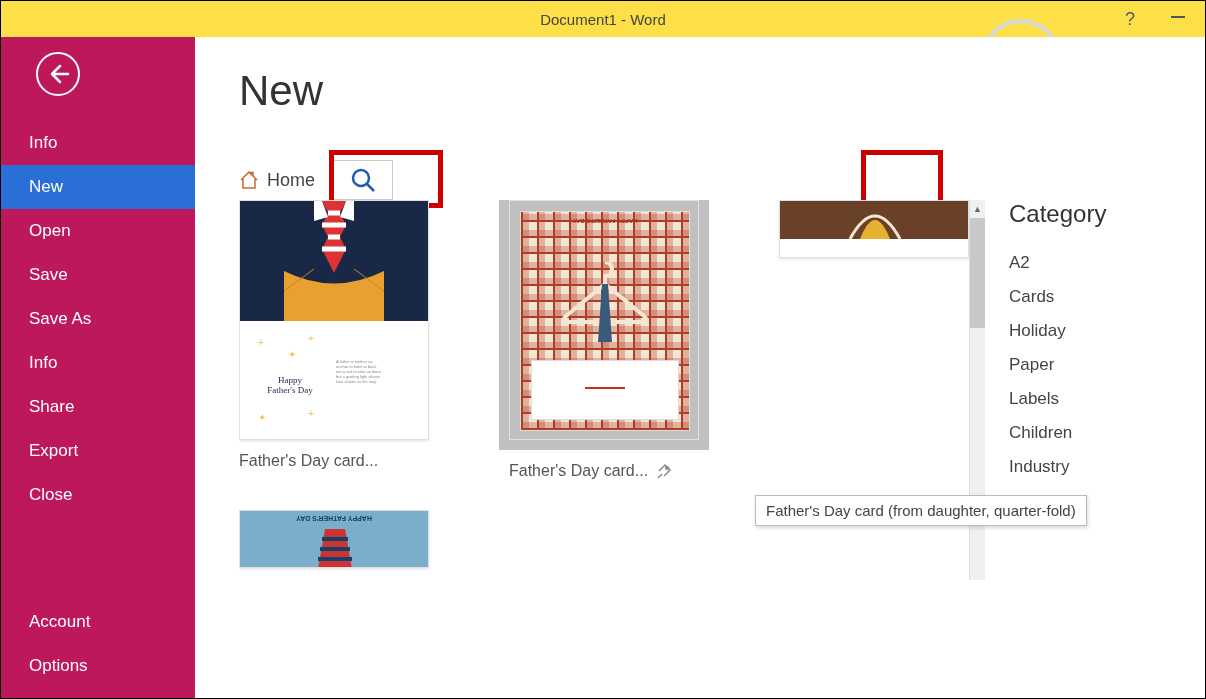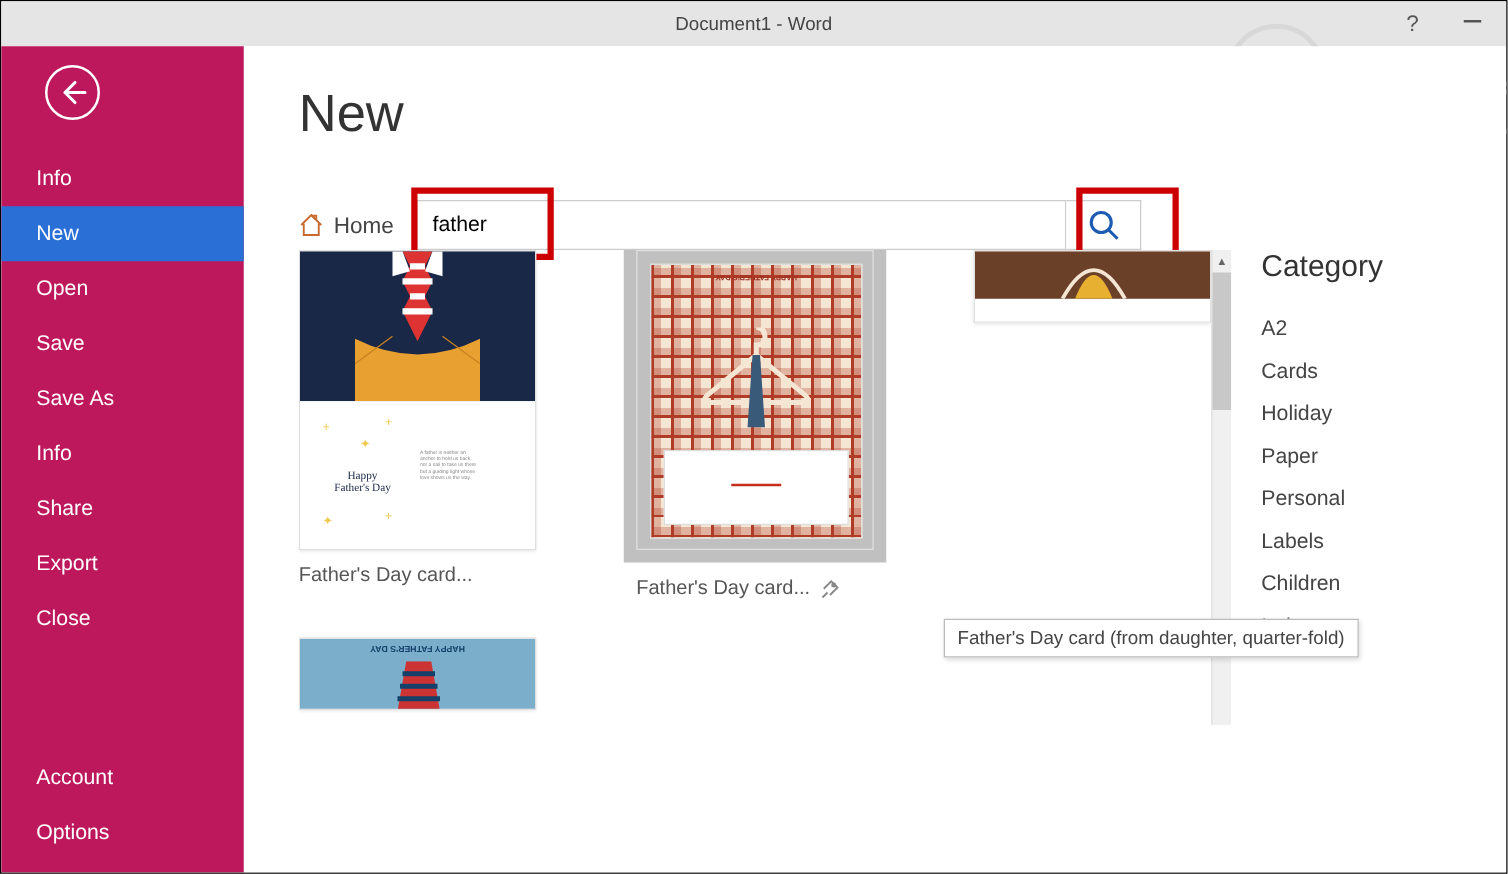--- a/index.html
+++ b/index.html
@@ -1,19 +1,19 @@
 <!DOCTYPE html>
 <html><head>
 <meta charset="utf-8">
 <style>
 * { margin: 0; padding: 0; box-sizing: border-box; font-family: 'Segoe UI', Tahoma, sans-serif; }
 body { width: 1206px; height: 699px; background: #fff; border: 1px solid #000; overflow: hidden; position: relative; }
 
 
-.titlebar { height: 36px; display: flex; align-items: center; justify-content: center; position: relative; background: #e5e5e5; }
+.titlebar { height: 36px; display: flex; align-items: center; justify-content: center; position: relative; background: #fde047; }
 .titlebar-title { font-size: 15px; color: #444; }
 .titlebar-help { position: absolute; right: 70px; top: 8px; font-size: 18px; color: #555; }
 .titlebar-min { position: absolute; right: 20px; top: 15px; width: 14px; height: 2px; background: #555; }
 
 
 .bg-decor { position: absolute; top: 18px; left: 580px; right: 0; height: 100px; z-index: 0; }
 .bg-decor svg { width: 640px; height: 100px; }
 
 
 .layout { display: flex; height: calc(100% - 36px); position: relative; }
@@ -138,21 +138,20 @@
 
     <div class="search-row">
       <div class="home-link">
         <svg viewBox="0 0 20 20">
             <path d="M2 10 L10 2 L18 10 M4 9 V18 H16 V9" stroke="#c86a2e" stroke-width="1.5" fill="none"></path>
             <path d="M10 2 L12 4 V2.5 H14 V6" stroke="#c86a2e" stroke-width="1.5" fill="none"></path>
           </svg>
         <span>Home</span>
       </div>
       <div class="search-wrap">
-        <input class="search-input" type="text" value="father" style="">
         <div class="search-btn">
           <svg viewBox="0 0 26 26">
               <circle cx="11" cy="11" r="8" stroke="#1e5cb3" stroke-width="2.5" fill="none"></circle>
               <path d="M17 17 L24 24" stroke="#1e5cb3" stroke-width="2.5"></path>
             </svg>
         </div>
         <div class="red-box-input"></div>
         <div class="red-box-btn"></div>
       </div>
     </div>
@@ -240,21 +239,20 @@
           <div class="vscroll-thumb"></div>
         </div>
       </div>
 
       <div class="category-panel">
         <div class="cat-title">Category</div>
         <div class="cat-item">A2</div>
         <div class="cat-item">Cards</div>
         <div class="cat-item">Holiday</div>
         <div class="cat-item">Paper</div>
-        <div class="cat-item">Personal</div>
         <div class="cat-item">Labels</div>
         <div class="cat-item">Children</div>
         <div class="cat-item">Industry</div>
       </div>
     </div>
 
     <div class="tooltip">Father's Day card (from daughter, quarter-fold)</div>
   </div>
 </div>
 

